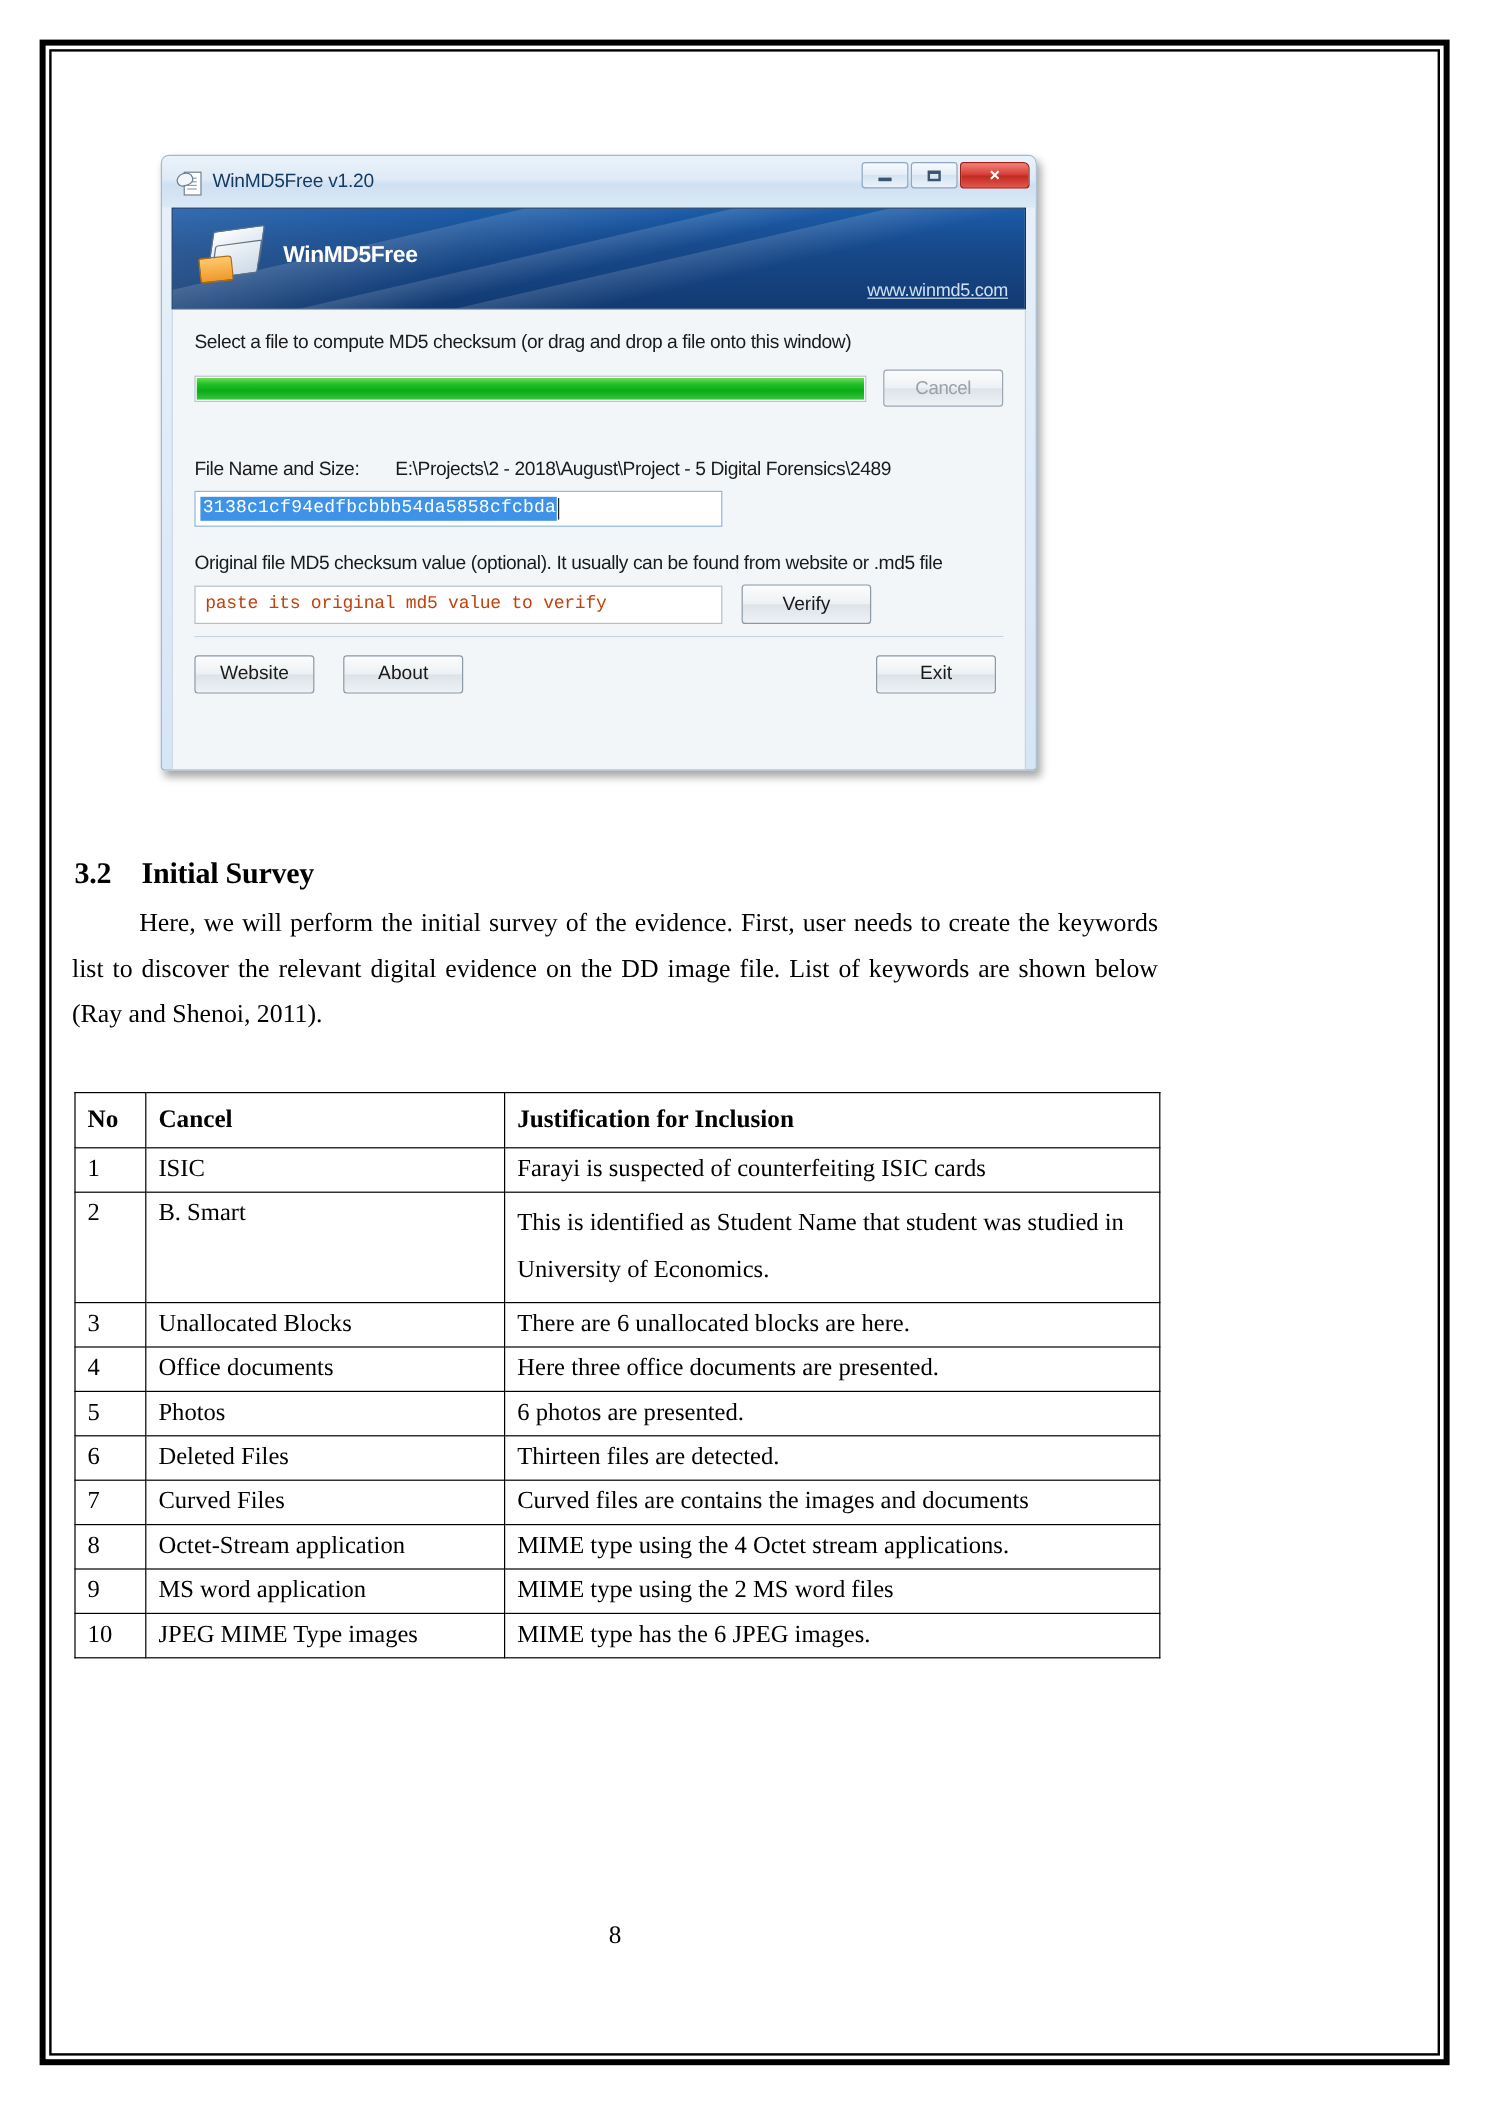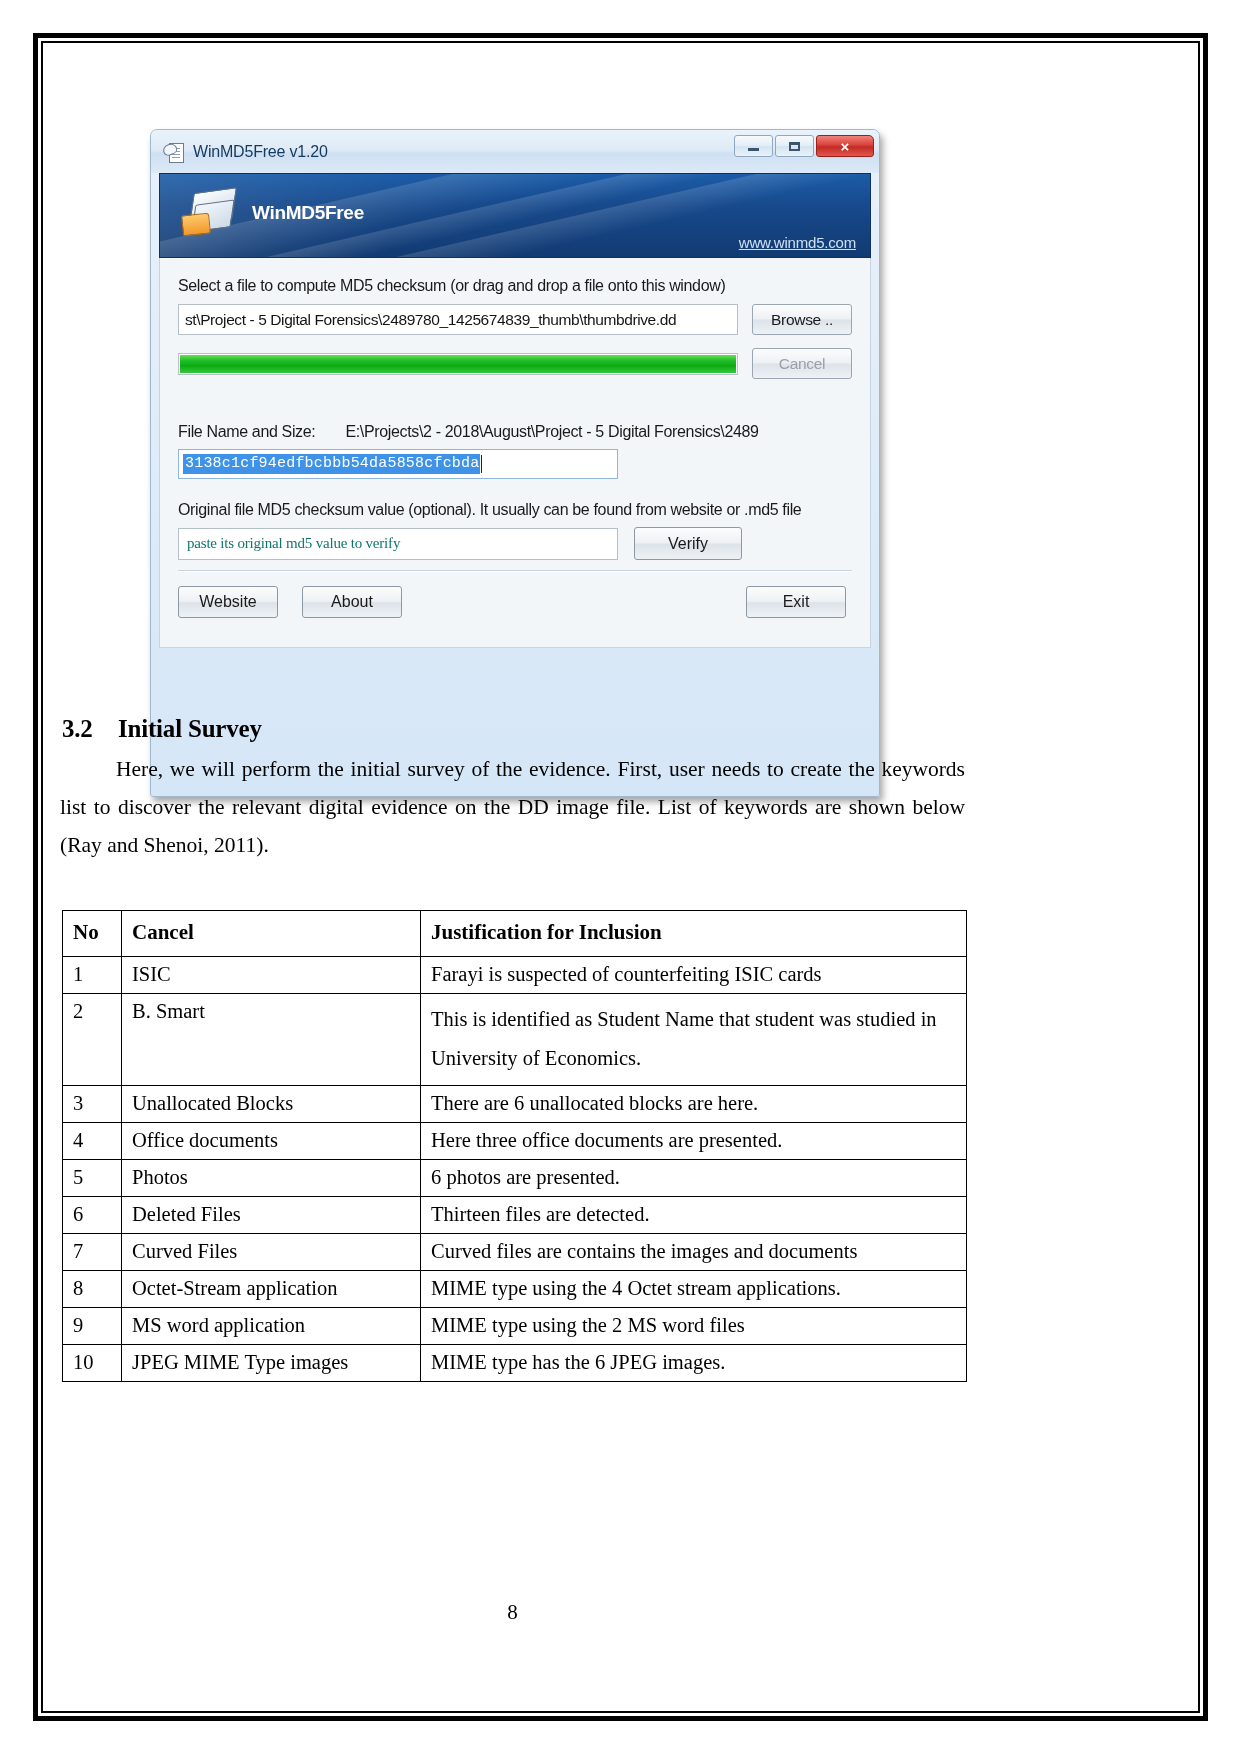--- a/index.html
+++ b/index.html
@@ -46,24 +46,24 @@
   
   .figure {
     position: absolute;
     left: 74px;
     top: 69px;
     width: 730px;
     height: 538px;
   }
   .win-window {
     position: absolute;
-    left: 16px;
+    left: 0;
     top: 0;
     width: 730px;
-    height: 668px;
+    height: 513px;
     background: linear-gradient(to bottom, #e9f1fa 0%, #d5e6f7 100%);
     border: 1px solid #9fb8cf;
     border-radius: 7px 7px 3px 3px;
     box-shadow: 3px 5px 7px rgba(0,0,0,0.35);
     box-sizing: border-box;
     overflow: hidden;
   }
   .titlebar {
     position: relative;
     height: 43px;
@@ -297,23 +297,23 @@
   }
 
   .orig-input {
     width: 440px;
     height: 32px;
     background: #ffffff;
     border: 1px solid #b3bfc9;
     box-sizing: border-box;
     display: flex; align-items: center;
     padding-left: 8px;
-    font-family: Liberation Serif, serif;
+    font-family: Liberation Mono, monospace;
     font-size: 15px;
-    color: #0f766e;
+    color: #c2410c;
     letter-spacing: -0.2px;
     white-space: nowrap;
     text-align: right;
   }
   .verify-btn {
     width: 108px;
     height: 33px;
     margin-left: 16px;
     background: linear-gradient(to bottom,#fbfcfd 0%, #eef1f4 48%, #dde3e9 52%, #eef2f6 100%);
     border: 1px solid #8c98a4;
@@ -446,26 +446,20 @@
             <span class="folder"></span>
         </span>
         <span class="banner-title">WinMD5Free</span>
         <span class="banner-url">www.winmd5.com</span>
       </div>
 
       <div class="body-area">
 
         <div class="lbl">Select a file to compute MD5 checksum (or drag and drop a file onto this window)</div>
 
-        <div class="row" style="margin-top:9px;">
-          <div class="path-input">st\Project - 5 Digital Forensics\2489780_1425674839_thumb\thumbdrive.dd</div>
-          <div class="gbtn">
-              <span>Browse ..</span>
-            </div>
-        </div>
 
         <div class="row" style="margin-top:13px;">
           <div class="progress-wrap">
             <div class="progress-bar"></div>
           </div>
           <div class="gbtn disabled">
               <span>Cancel</span>
             </div>
         </div>
 

